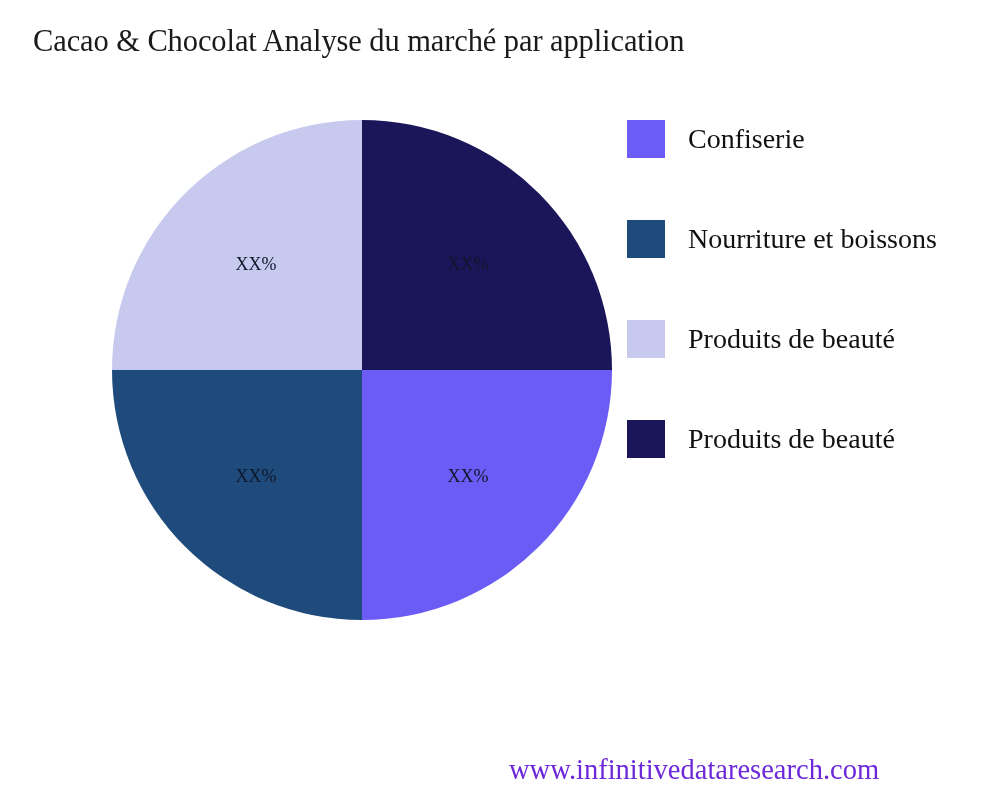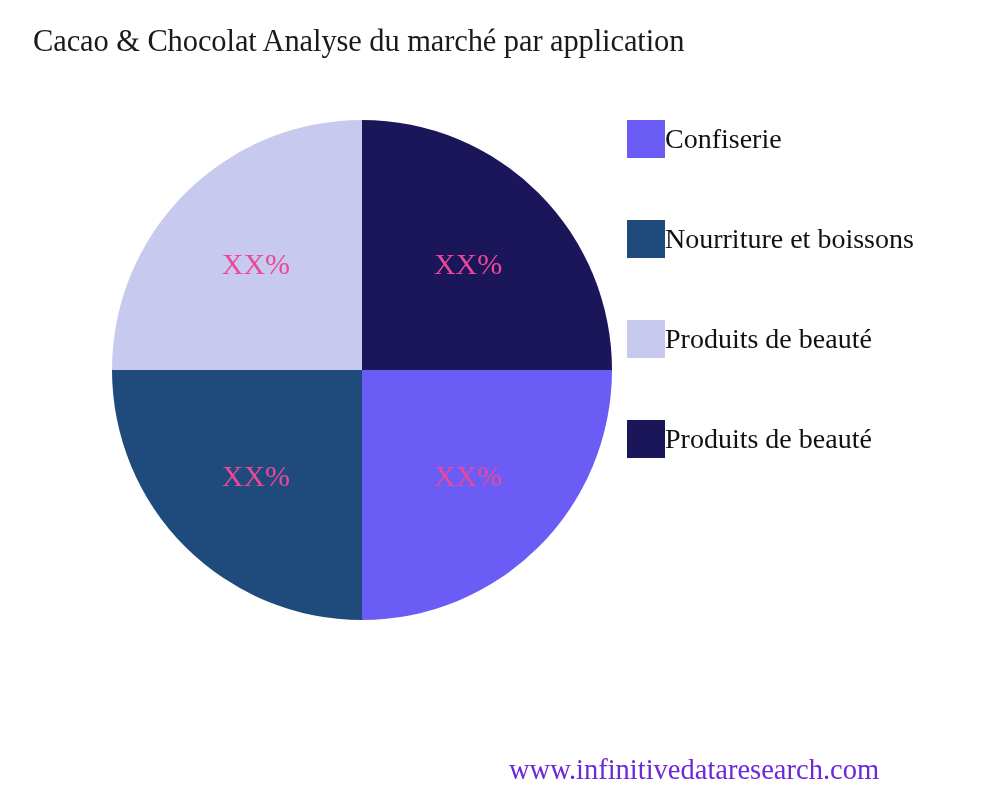--- a/index.html
+++ b/index.html
@@ -48,23 +48,23 @@
   }
   #pie-svg {
     position: absolute;
     left: 0;
     top: 0;
   }
   .pie-slice { stroke: none; }
 
   .slice-label {
     position: absolute;
-    font-size: 30px;
+    font-size: 18px;
     line-height: 26px;
-    color: #ec4899;
+    color: #0f172a;
     white-space: nowrap;
     transform: translate(-50%, -50%);
     text-align: left;
   }
 
   
   #legend {
     position: absolute;
     left: 615px;
     top: 120px;
@@ -79,20 +79,21 @@
     align-items: center;
     white-space: nowrap;
   }
   .legend-swatch {
     width: 38px;
     height: 38px;
     flex: 0 0 38px;
     display: block;
   }
   .legend-label {
+    margin-left: 23px;
     font-size: 28px;
     line-height: 38px;
     color: #111111;
     white-space: nowrap;
   }
 
   
   #footer-url {
     position: absolute;
     left: 497px;

